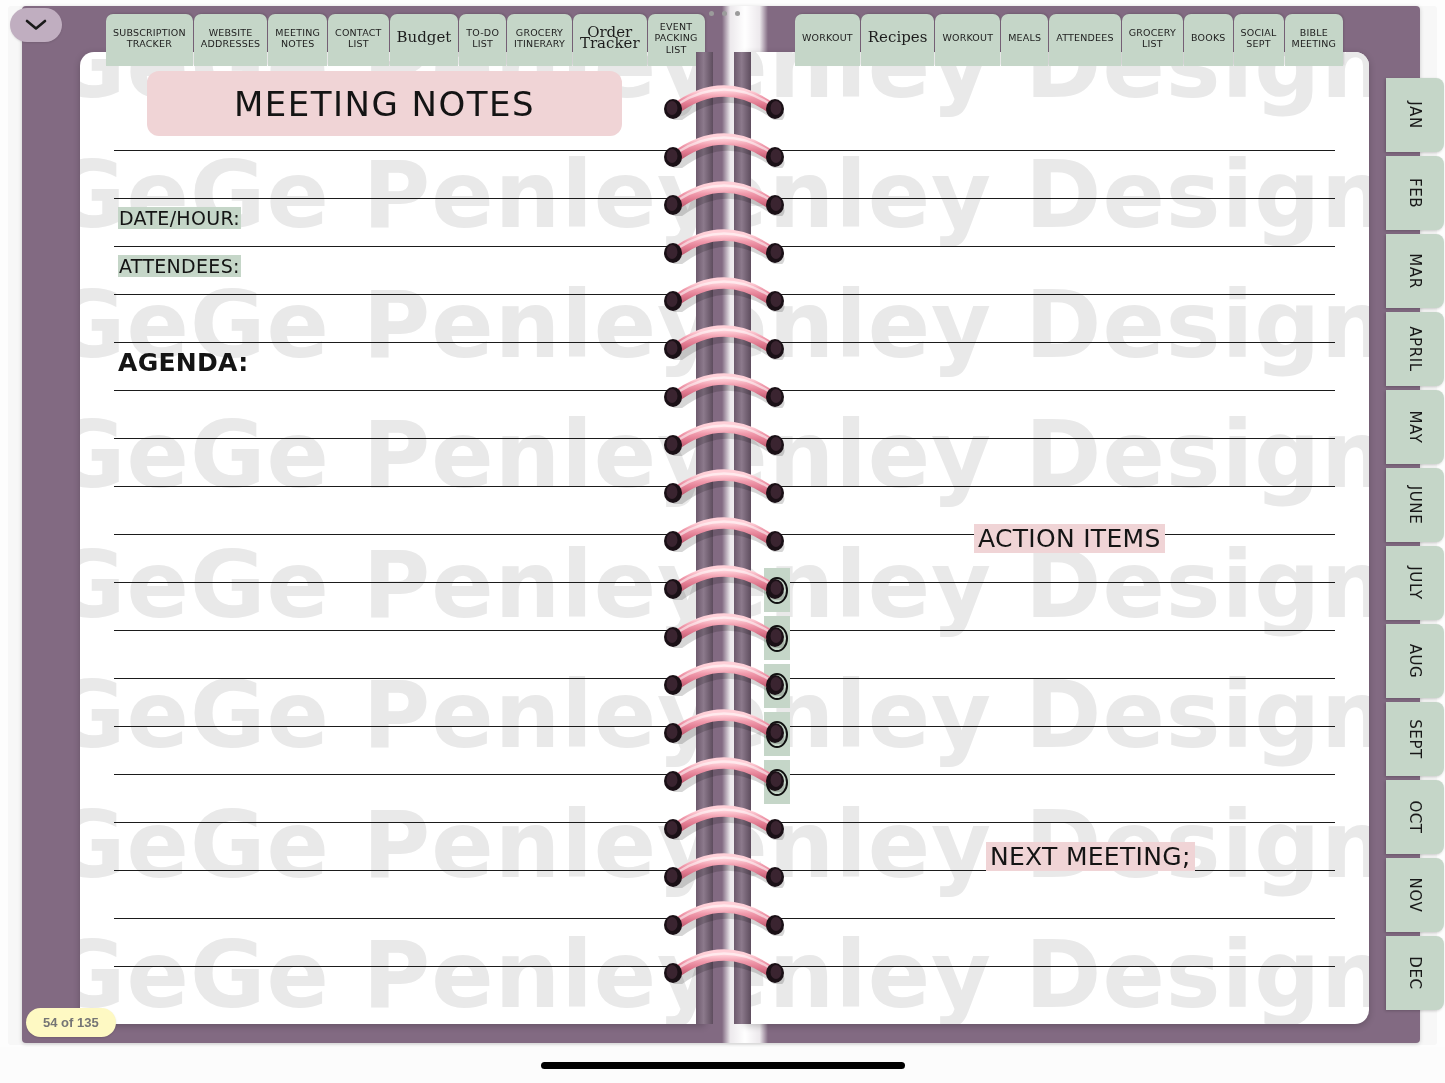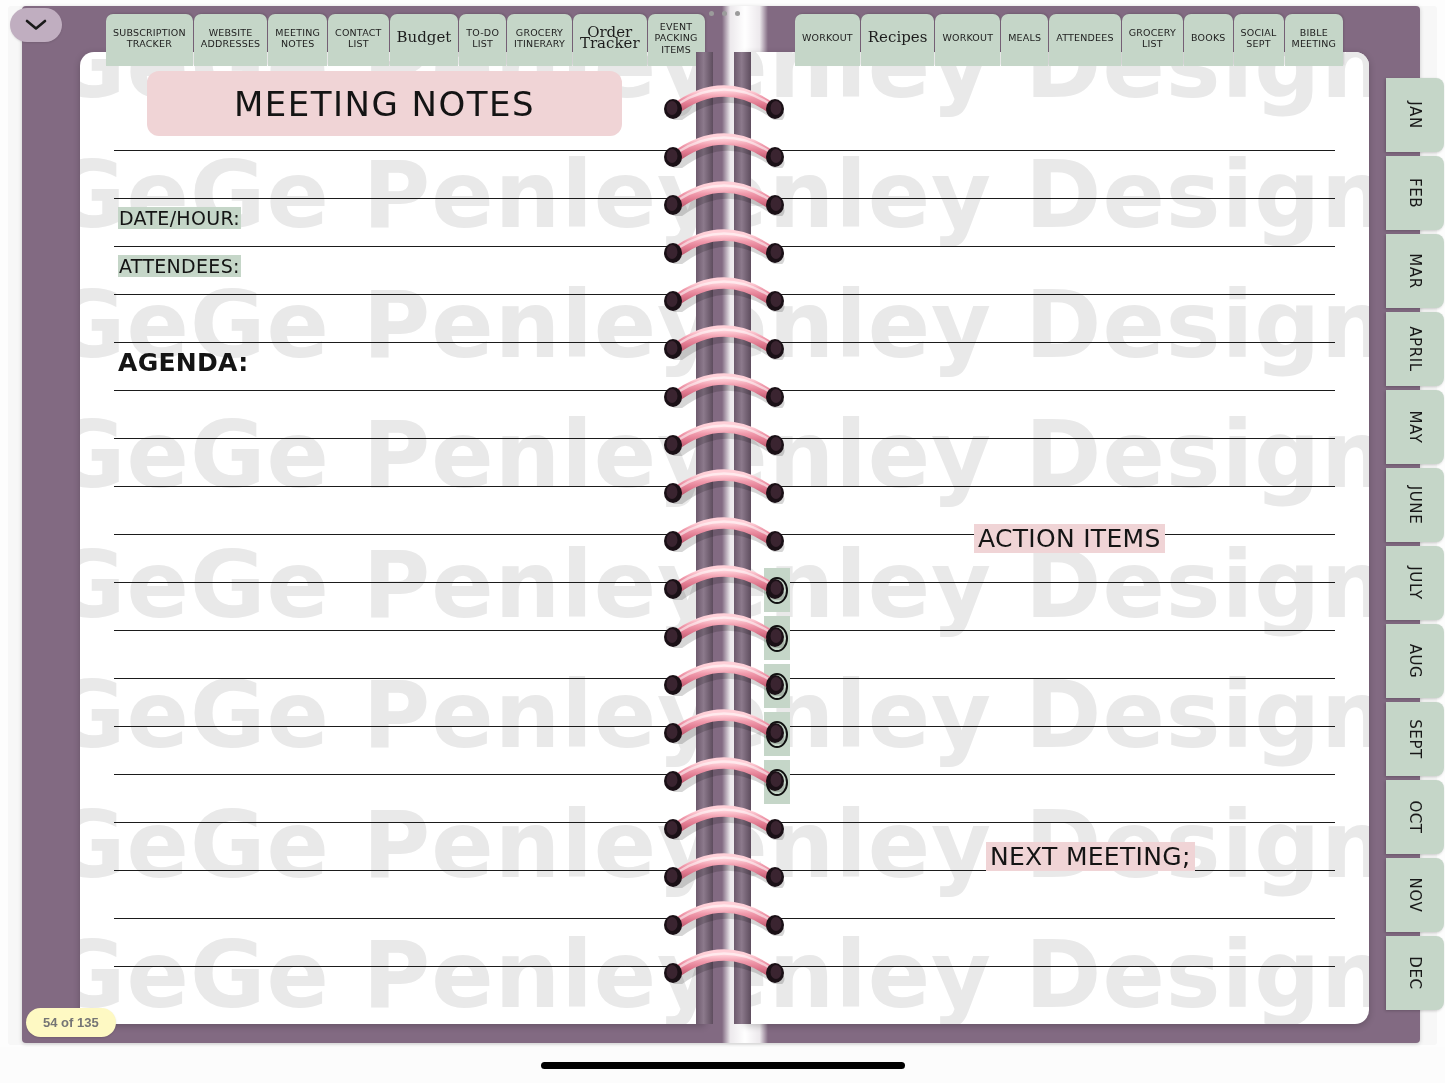--- a/index.html
+++ b/index.html
@@ -297,21 +297,21 @@
 LIST</span></div>
       <div class="ttab script"><span>Budget</span></div>
       <div class="ttab"><span>TO-DO
 LIST</span></div>
       <div class="ttab"><span>GROCERY
 ITINERARY</span></div>
       <div class="ttab script"><span>Order
 Tracker</span></div>
       <div class="ttab"><span>EVENT
 PACKING
-ITEMS</span></div>
+LIST</span></div>
     </div>
 
   <div class="toptabs right" id="toptabs-right">
       <div class="ttab"><span>WORKOUT</span></div>
       <div class="ttab script"><span>Recipes</span></div>
       <div class="ttab"><span>WORKOUT</span></div>
       <div class="ttab"><span>MEALS</span></div>
       <div class="ttab"><span>ATTENDEES</span></div>
       <div class="ttab"><span>GROCERY
 LIST</span></div>

